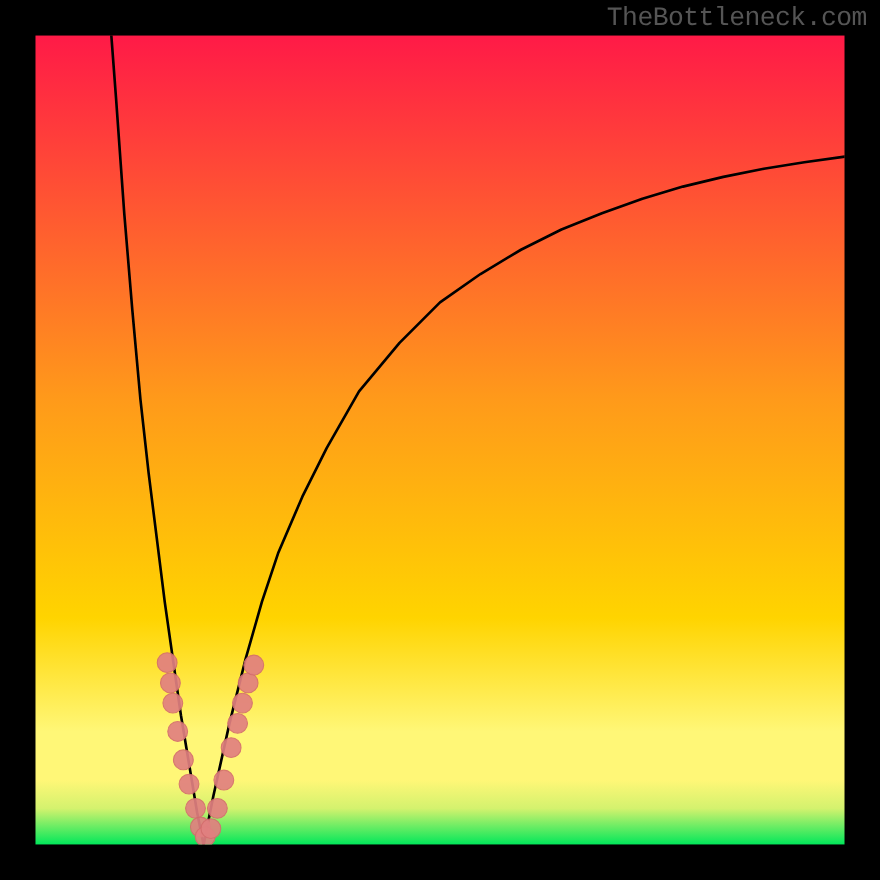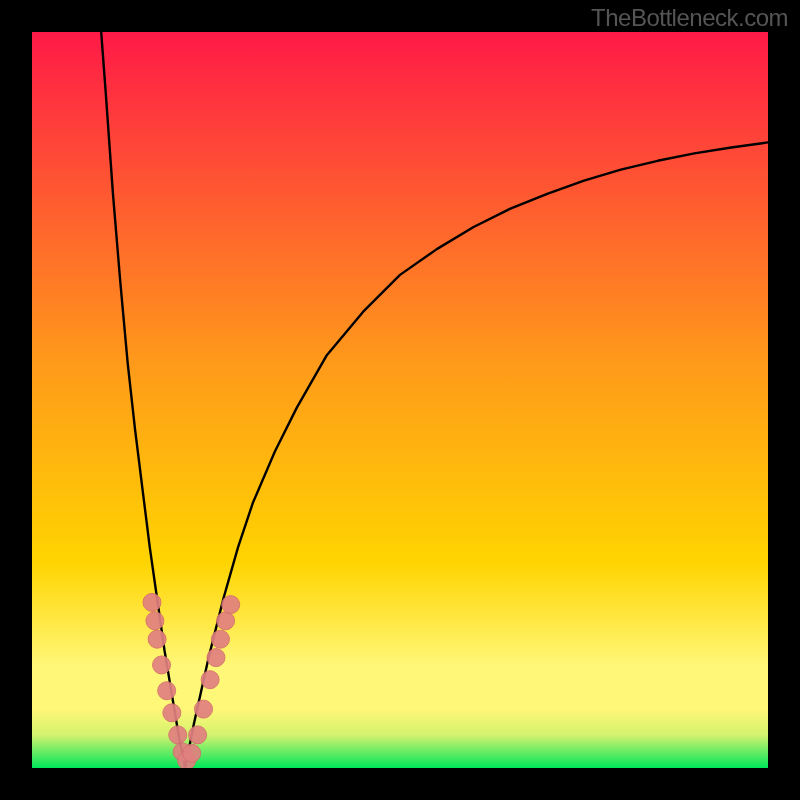--- a/index.html
+++ b/index.html
@@ -25,21 +25,21 @@
     overflow: hidden;
   }
   .watermark {
     position: absolute;
     top: 4px;
     right: 12px;
     color: #555;
     font-size: 24px;
     letter-spacing: -0.5px;
     font-weight: 500;
-    font-family: Liberation Sans, sans-serif;
+    font-family: Liberation Mono, monospace;
     user-select: none;
   }
   svg { display: block; }
 </style>
 </head>
 <body>
 
 <div class="frame">
   <div class="watermark">TheBottleneck.com</div>
   <div class="plot">

